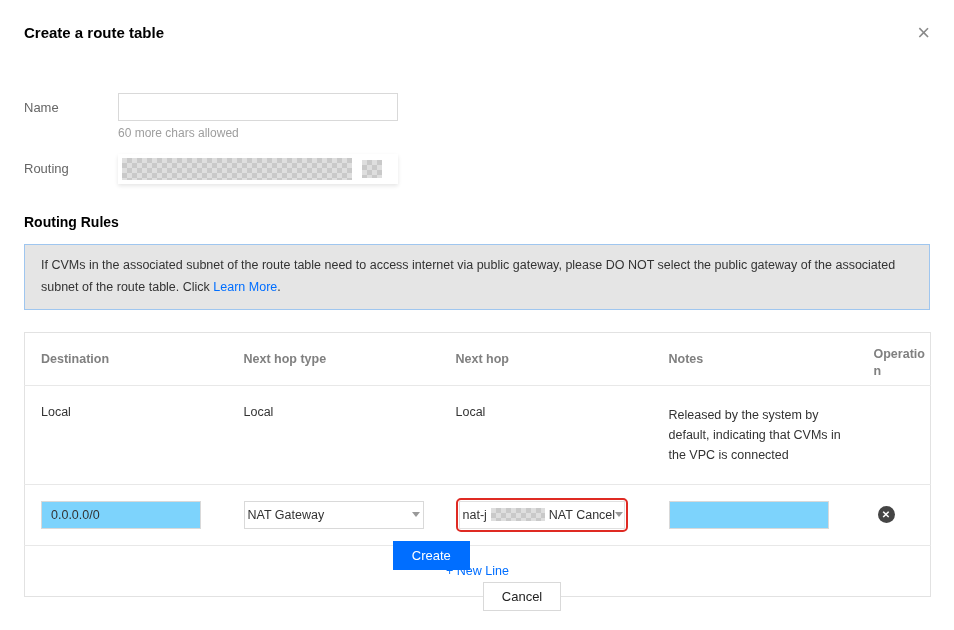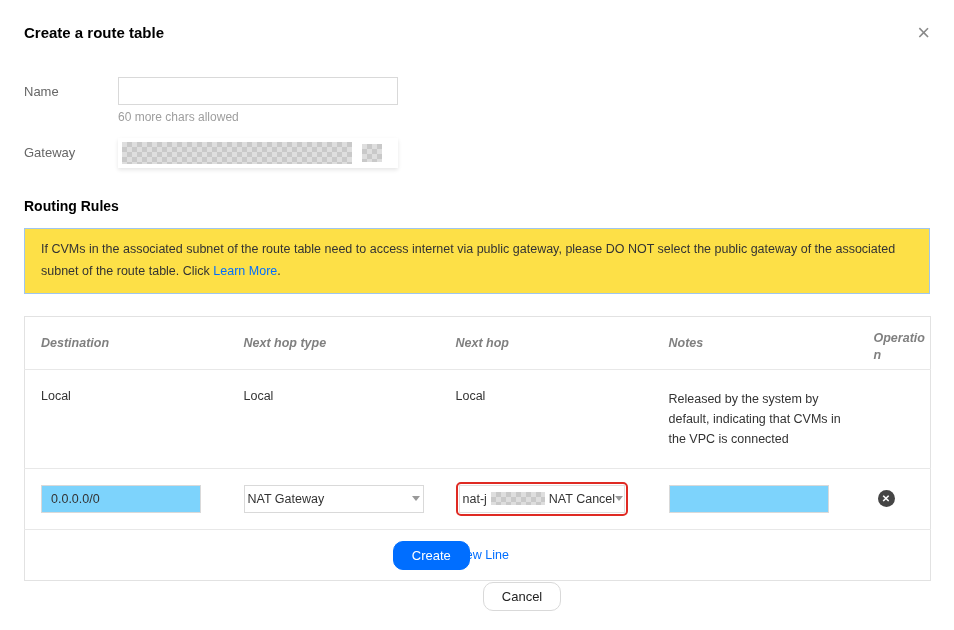--- a/index.html
+++ b/index.html
@@ -10,21 +10,21 @@
     color: #333;
     position: relative;
     overflow: hidden;
   }
   .dialog { padding: 24px 24px 0 24px; height: 100%; position: relative; }
 
   .title-row { display: flex; justify-content: space-between; align-items: center; }
   .title { font-size: 15px; font-weight: bold; color: #000; }
   .close { font-size: 22px; color: #8a8a8a; line-height: 16px; cursor: pointer; font-weight: normal; }
 
-  .form { margin-top: 36px; }
+  .form { margin-top: 52px; }
   .form-row { display: flex; align-items: flex-start; }
   .form-label { width: 94px; font-size: 13px; color: #666; padding-top: 7px; }
   .text-input {
     width: 280px; height: 28px; border: 1px solid #d9d9d9; background: #fff;
     padding: 0 8px; font-size: 12.5px; font-family: "Liberation Sans", sans-serif; color: #333;
     outline: none;
   }
   .helper { margin: 5px 0 14px 94px; color: #9e9e9e; font-size: 12px; }
 
   .network-field {
@@ -40,37 +40,37 @@
     background-size: 10px 10px;
     background-position: 0 0, 5px 5px;
   }
   .mosaic-wide { width: 230px; height: 22px; }
   .mosaic-small { width: 20px; height: 18px; }
 
   .section-heading { margin-top: 30px; font-size: 14px; font-weight: bold; color: #000; }
 
   .banner {
     margin-top: 14px; width: 906px;
-    background: #fde047; border: 1px solid #9fc6ef;
+    background: #e5e5e5; border: 1px solid #9fc6ef;
     padding: 10px 16px; font-size: 12.5px; color: #333; line-height: 1.75;
   }
   .banner a { color: #006eff; text-decoration: none; cursor: pointer; }
 
   table.rules-table {
     margin-top: 22px; width: 906px; border-collapse: collapse; table-layout: fixed;
     border: 1px solid #e2e2e2; font-size: 12.5px;
   }
   .rules-table col.c1 { width: 203px; }
   .rules-table col.c2 { width: 212px; }
   .rules-table col.c3 { width: 213px; }
   .rules-table col.c4 { width: 205px; }
   .rules-table col.c5 { width: 73px; }
   .rules-table th {
     text-align: left; font-weight: bold; color: #808080;
-    padding: 13px 0 13px 16px; border-bottom: 1px solid #e8e8e8; font-size: 12.5px; font-style: italic;
+    padding: 13px 0 13px 16px; border-bottom: 1px solid #e8e8e8; font-size: 12.5px;
   }
   .rules-table th.op { word-break: break-all; line-height: 1.4; padding-bottom: 4px; }
   .rules-table td { padding: 13px 10px 13px 16px; vertical-align: middle; color: #333; }
   .rules-table tr.row-local td { vertical-align: top; padding-top: 19px; padding-bottom: 19px; border-bottom: 1px solid #e8e8e8; }
   .rules-table tr.row-edit td { border-bottom: 1px solid #e8e8e8; }
   .notes-text { line-height: 1.6; color: #333; }
 
   .cell-input {
     width: 160px; height: 28px; border: 1px solid #d9d9d9; background: #7dd3fc;
     padding: 0 9px; font-size: 12.5px; font-family: "Liberation Sans", sans-serif; color: #333;
@@ -102,21 +102,21 @@
   }
 
   .newline-cell { text-align: center; padding: 18px 0 !important; margin-top: 36px; }
   .newline-link { color: #006eff; cursor: pointer; font-size: 12.5px; }
 
   .footer {
     position: absolute; left: 0; bottom: 19px; width: 100%;
     display: flex; justify-content: center; gap: 13px;
   }
   .btn {
-    height: 29px; padding: 0 18px; font-size: 13px; border-radius: 10px;
+    height: 29px; padding: 0 18px; font-size: 13px; border-radius: 0;
     font-family: "Liberation Sans", sans-serif; cursor: pointer;
   }
   .btn-primary { background: #006eff; color: #fff; border: 1px solid #006eff; }
   .btn-default { background: #fff; color: #222; border: 1px solid #d9d9d9; margin-top: 41px; }
 </style>
 </head>
 <body>
 
 <div class="dialog">
 
@@ -126,21 +126,21 @@
   </div>
 
   <div class="form">
     <div class="form-row">
       <div class="form-label">Name</div>
       <input class="text-input" type="text" value="" style="">
     </div>
     <div class="helper">60 more chars allowed</div>
 
     <div class="form-row">
-      <div class="form-label">Gateway</div>
+      <div class="form-label">Routing</div>
       <div class="network-field">
         <span class="mosaic mosaic-wide"></span>
         <span class="mosaic mosaic-small"></span>
       </div>
     </div>
   </div>
 
   <div class="section-heading">Routing Rules</div>
 
   <div class="banner">

